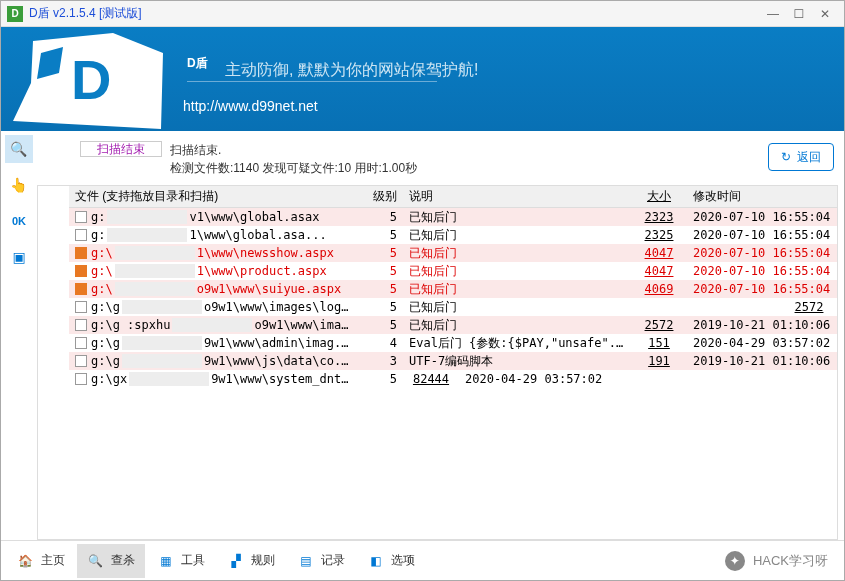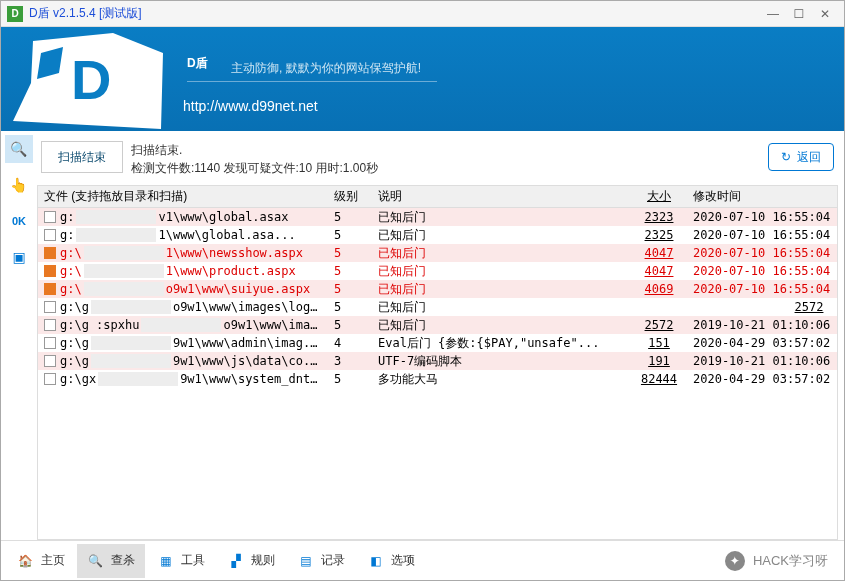--- a/index.html
+++ b/index.html
@@ -6,37 +6,37 @@
 body { font-family: "Microsoft YaHei", "SimSun", sans-serif; font-size: 12px; background: #fff; width: 845px; height: 581px; overflow: hidden; }
 .window { width: 845px; height: 581px; border: 1px solid #aaa; display: flex; flex-direction: column; }
 .titlebar { height: 26px; background: #f5f5f5; display: flex; align-items: center; padding: 0 6px; border-bottom: 1px solid #ddd; }
 .titlebar .app-icon { width: 16px; height: 16px; background: #3a9d3a; display: flex; align-items: center; justify-content: center; color: #fff; font-size: 10px; font-weight: bold; margin-right: 6px; }
 .titlebar .title { flex: 1; font-size: 12px; color: #1d4ed8; }
 .titlebar .win-btn { width: 26px; height: 20px; display: flex; align-items: center; justify-content: center; color: #666; font-size: 12px; cursor: pointer; }
 .header { height: 104px; background: linear-gradient(to bottom, #0a7dc4, #0870b4); position: relative; overflow: hidden; }
 .header .logo-shape { position: absolute; left: 12px; top: 6px; width: 150px; height: 96px; }
 .header .logo-shape .white-shape { fill: #fff; }
 .header .app-name { position: absolute; left: 186px; top: 28px; color: #fff; font-size: 12px; font-weight: bold; }
-.header .tagline { position: absolute; left: 230px; top: 33px; color: #cde5f3; font-size: 12px; }
+.header .tagline { position: absolute; left: 224px; top: 33px; color: #cde5f3; font-size: 16px; }
 .header .url { position: absolute; left: 182px; top: 58px; color: #fff; font-size: 14px; padding-bottom: 3px; margin-top: 13px; }
 .header .url-line { position: absolute; left: 186px; top: 54px; width: 250px; height: 1px; background: rgba(255,255,255,0.4); }
 .body-area { flex: 1; display: flex; background: #fff; overflow: hidden; }
 .side-toolbar { width: 36px; background: #fff; display: flex; flex-direction: column; align-items: center; padding-top: 4px; gap: 8px; }
 .side-toolbar .tb-btn { width: 28px; height: 28px; display: flex; align-items: center; justify-content: center; cursor: pointer; color: #0078d4; font-size: 14px; }
 .side-toolbar .tb-btn.active { background: #d0e7f7; }
 .main-panel { flex: 1; display: flex; flex-direction: column; padding: 6px 6px 0 0; overflow: hidden; }
 .status-row { display: flex; align-items: flex-start; gap: 8px; padding: 4px 0 8px 4px; }
-.scan-end-btn { width: 82px; height: 32px; border: 1px solid #ccc; background: #fff; display: flex; align-items: center; justify-content: center; cursor: pointer; color: #0c4a6e; }
+.scan-end-btn { width: 82px; height: 16px; border: 1px solid #ccc; background: #fff; display: flex; align-items: center; justify-content: center; cursor: pointer; color: #a21caf; margin-left: 39px; }
 .status-text { flex: 1; line-height: 18px; color: #333; }
 .back-btn { height: 28px; padding: 0 12px; border: 1px solid #0078d4; border-radius: 4px; background: #fff; display: flex; align-items: center; gap: 6px; cursor: pointer; color: #0078d4; margin-right: 4px; margin-top: 2px; }
-.table { flex: 1; border: 1px solid #ddd; overflow: hidden; display: flex; flex-direction: column; }
+.table { flex: 1; border: 1px solid #ddd; overflow: hidden; display: flex; flex-direction: column; padding-left: 31px; }
 .thead { display: flex; background: #f0f0f0; border-bottom: 1px solid #ddd; height: 22px; align-items: center; }
 .th, .td { padding: 0 6px; overflow: hidden; white-space: nowrap; text-overflow: ellipsis; }
 .col-file { flex: 0 0 290px; }
-.col-level { flex: 0 0 44px; text-align: left; }
+.col-level { flex: 0 0 44px; text-align: right; }
 .col-desc { flex: 1; }
 .col-size { flex: 0 0 56px; text-align: center; text-decoration: underline; }
 .col-time { flex: 0 0 150px; }
 .tbody { flex: 1; overflow-y: auto; font-family: "SimSun", monospace; }
 .tr { display: flex; height: 18px; align-items: center; font-size: 12px; }
 .tr.alt { background: #fbe8e8; }
 .tr.red { color: #d00; }
 .tr .file-ico { display: inline-block; width: 12px; height: 12px; margin-right: 4px; vertical-align: middle; }
 .file-ico.white { border: 1px solid #999; background: #fff; }
 .file-ico.orange { background: #e87822; }
@@ -234,21 +234,20 @@
             <div class="tr">
               <div class="td col-file">
                 <div class="td-inner">
                   <span class="file-ico white"></span>
                   <span class="path-start">g:\gx</span>
                   <span class="blur"></span>
                   <span class="path-end">9w1\www\system_dnt...</span>
                 </div>
               </div>
               <div class="td col-level">5</div>
-              <div class="td col-desc">多功能大马</div>
               <div class="td col-size">82444</div>
               <div class="td col-time">2020-04-29 03:57:02</div>
             </div>
           </div>
       </div>
     </div>
   </div>
 
   <div class="bottom-tabs" id="bottom-tabs">
     <div class="btab">

